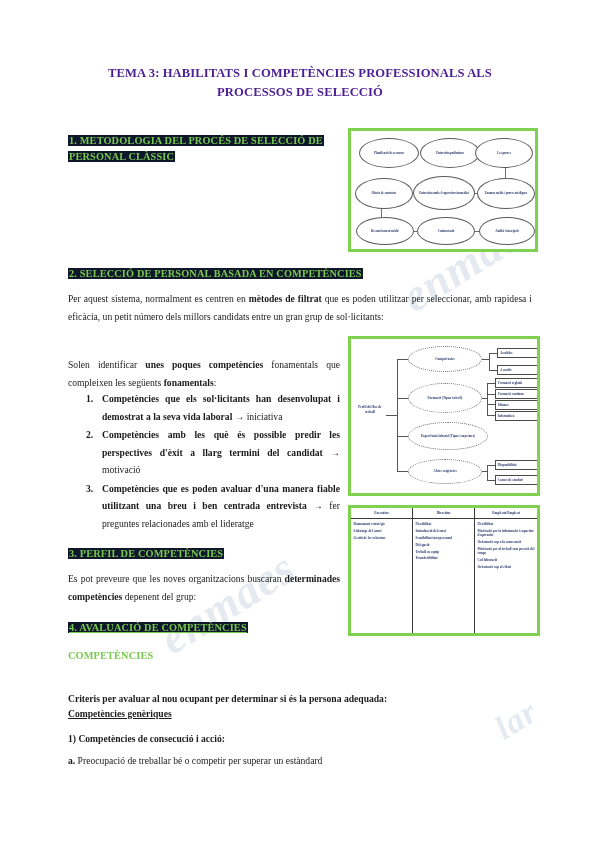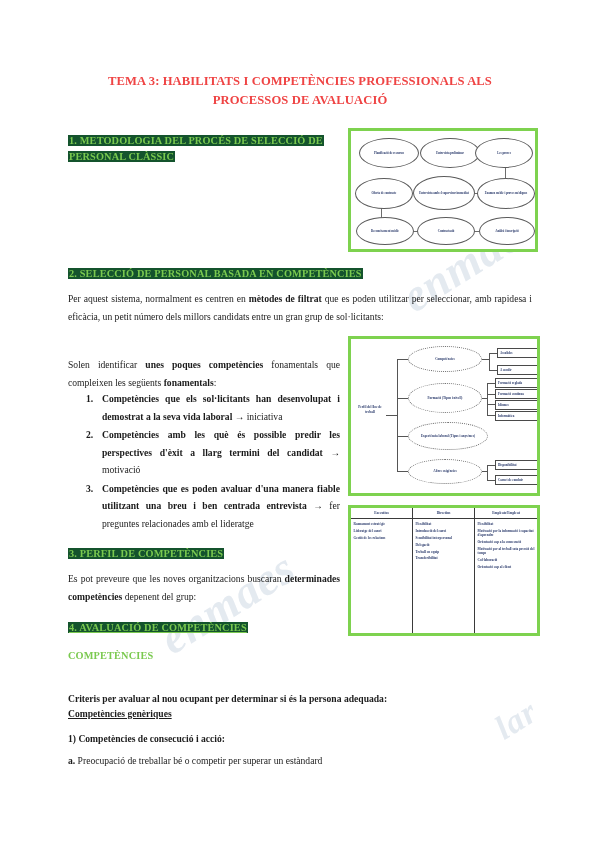--- a/index.html
+++ b/index.html
@@ -45,41 +45,41 @@
   .page {
     position: absolute;
     inset: 0;
     padding: 0;
     z-index: 10;
   }
 
   .doc-title {
     position: absolute;
     left: 68px;
-    top: 72px;
+    top: 64px;
     width: 464px;
     text-align: center;
     font-weight: 700;
     font-size: 12.6px;
     line-height: 19px;
-    color: #ef4444;
+    color: #4c1d95;
     letter-spacing: .1px;
   }
 
   
   .sec-head {
     position: absolute;
     font-weight: 700;
     font-size: 10.3px;
     line-height: 16px;
     color: #7ac94f;
     letter-spacing: .15px;
   }
   .sec-head span.hl {
-    background: #14532d;
+    background: #0f172a;
     padding: 0 1px;
     box-decoration-break: clone;
     -webkit-box-decoration-break: clone;
   }
 
   .h-1   { left: 68px; top: 133px; width: 272px; }
   .h-2   { left: 68px; top: 266px; width: 300px; }
   .h-3   { left: 68px; top: 546px; width: 240px; }
   .h-4   { left: 68px; top: 620px; width: 240px; text-decoration: underline; }
   .h-41  { left: 68px; top: 648px; width: 272px; text-align: justify; }
@@ -266,21 +266,21 @@
   <div class="wm wm-a">enmaes</div>
   <div class="wm wm-b">enmaes</div>
   <div class="wm wm-c">lari</div>
   <div class="wm wm-d">lar</div>
 </div>
 
 <div class="page">
 
   <div class="doc-title">
     <div>TEMA 3: HABILITATS I COMPETÈNCIES PROFESSIONALS ALS</div>
-    <div>PROCESSOS DE AVALUACIÓ</div>
+    <div>PROCESSOS DE SELECCIÓ</div>
   </div>
 
   <div class="sec-head h-1">
     <span class="hl">1. METODOLOGIA DEL PROCÉS DE SELECCIÓ DE</span><br>
     <span class="hl">PERSONAL CLÀSSIC</span>
   </div>
 
   <div class="sec-head h-2">
     <span class="hl">2. SELECCIÓ DE PERSONAL BASADA EN COMPETÈNCIES</span>
   </div>

